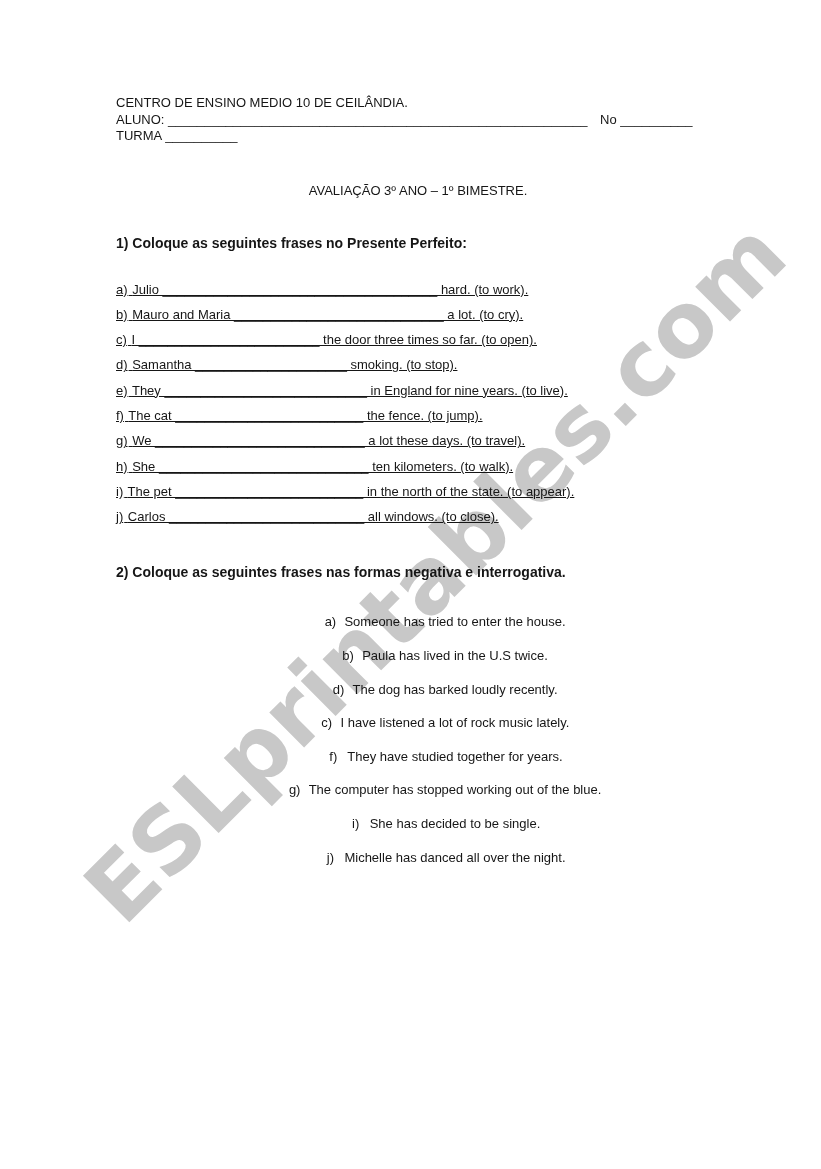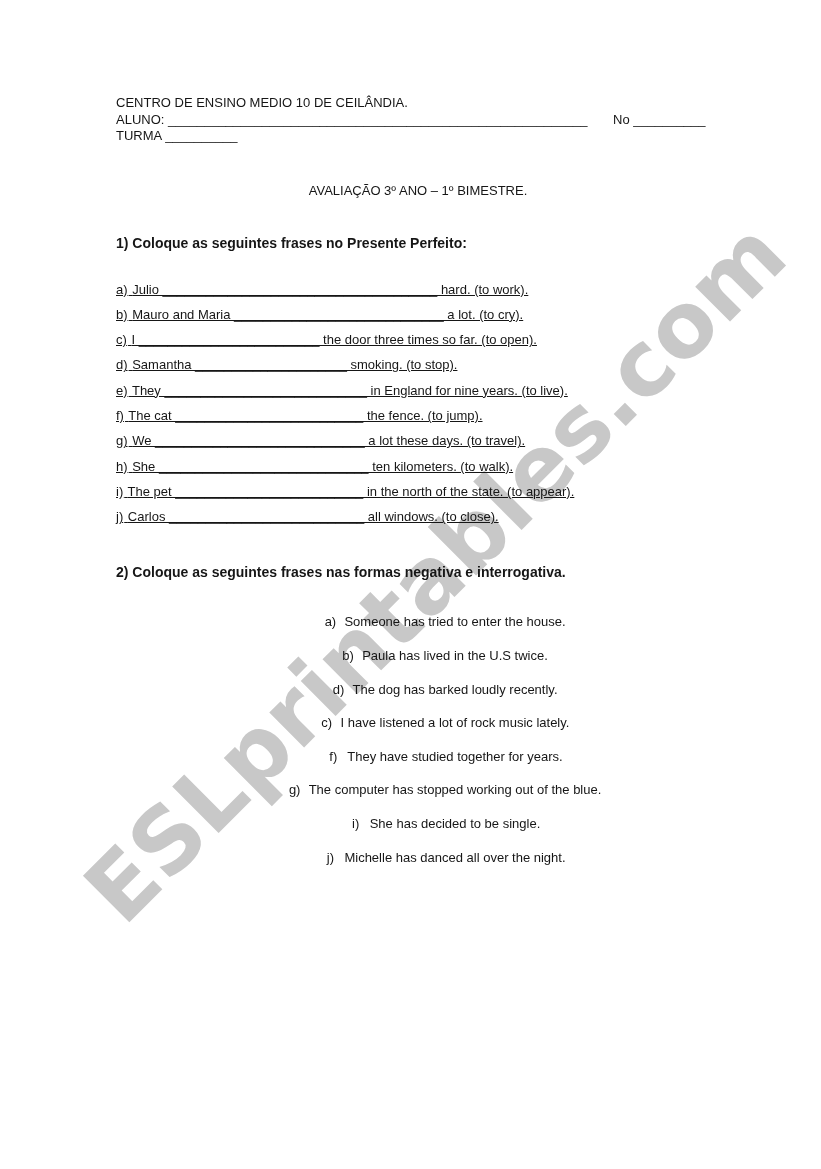--- a/index.html
+++ b/index.html
@@ -28,21 +28,21 @@
   .content {
     position: relative;
     z-index: 1;
     padding: 95px 55px 0 116px;
   }
   .hline {
     font-size: 13px;
     line-height: 16.5px;
     white-space: nowrap;
   }
-  .no-lbl { margin-left: 22px; text-align: right; }
+  .no-lbl { margin-left: 9px; text-align: right; }
   .title {
     margin-top: 37px;
     font-size: 13px;
     line-height: 17px;
     text-align: center;
     padding-right: 46px;
     white-space: nowrap;
   }
   .ex-heading {
     font-weight: 700;

